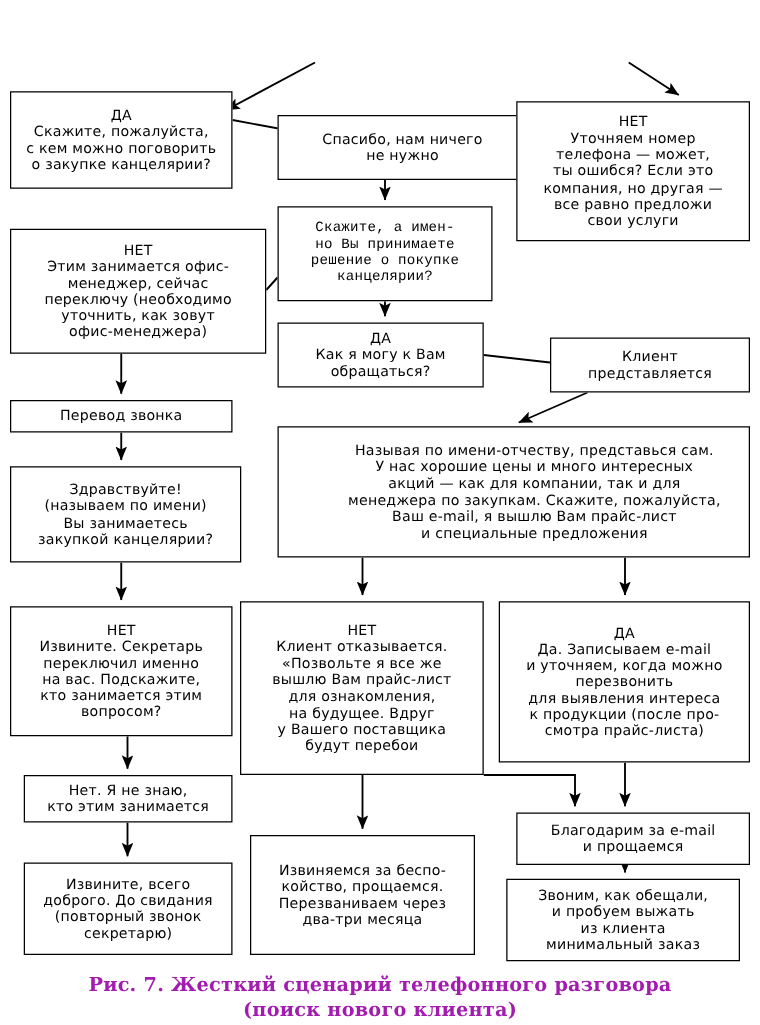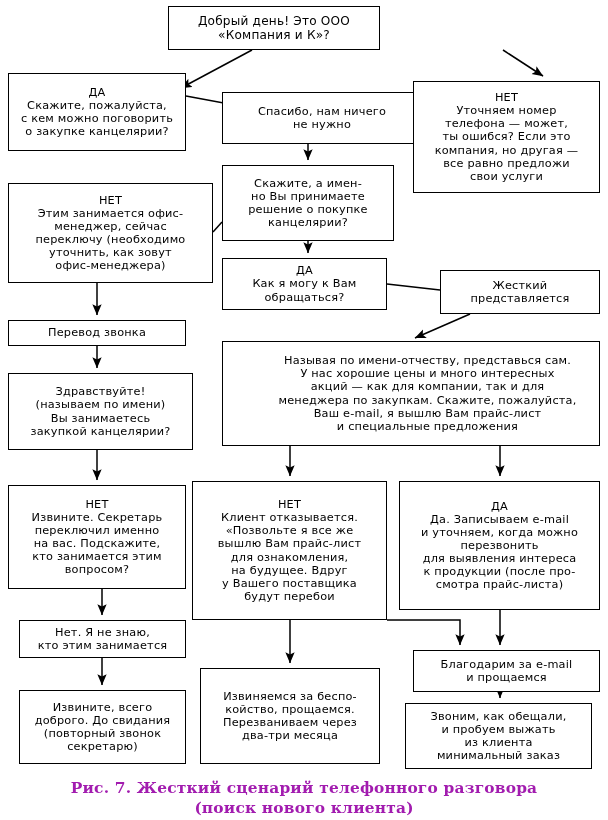--- a/index.html
+++ b/index.html
@@ -87,24 +87,20 @@
         <path d="M 500 446 L 500 476" marker-end="url(#arrowhead)"></path>
         <path d="M 102 589 L 102 615" marker-end="url(#arrowhead)"></path>
         <path d="M 102 658 L 102 685" marker-end="url(#arrowhead)"></path>
         <path d="M 290 620 L 290 663" marker-end="url(#arrowhead)"></path>
         <path d="M 387 620 L 460 620 L 460 645" marker-end="url(#arrowhead)"></path>
         <path d="M 500 610 L 500 645" marker-end="url(#arrowhead)"></path>
         <path d="M 500 692 L 500 698" marker-end="url(#arrowhead)"></path>
       </g>
   </svg>
 
-  <div class="node fs12" id="n-greeting" style="left: 168px; top: 6px; width: 212px; height: 44px;">
-    <span class="node-text">Добрый день! Это ООО
-«Компания и К»?</span>
-  </div>
 
   <div class="node fs11" id="n-yes_purchasing" style="left: 8px; top: 73px; width: 178px; height: 78px;">
     <span class="node-text">ДА
 Скажите, пожалуйста,
 с кем можно поговорить
 о закупке канцелярии?</span>
   </div>
 
   <div class="node fs11" id="n-thanks_nothing" style="left: 222px; top: 92px; width: 200px; height: 52px;">
     <span class="node-text">Спасибо, нам ничего
@@ -123,35 +119,35 @@
 
   <div class="node fs11" id="n-no_office_manager" style="left: 8px; top: 183px; width: 205px; height: 100px;">
     <span class="node-text">НЕТ
 Этим занимается офис-
 менеджер, сейчас
 переключу (необходимо
 уточнить, как зовут
 офис-менеджера)</span>
   </div>
 
-  <div class="node fs11" id="n-are_you_decision_maker" style="left: 222px; top: 165px; width: 172px; height: 76px;">
+  <div class="node fs11" id="n-are_you_decision_maker" style="left: 222px; top: 165px; width: 172px; height: 76px; font-family: Liberation Mono, monospace;">
     <span class="node-text">Скажите, а имен-
 но Вы принимаете
 решение о покупке
 канцелярии?</span>
   </div>
 
   <div class="node fs11" id="n-yes_how_address" style="left: 222px; top: 258px; width: 165px; height: 52px;">
     <span class="node-text">ДА
 Как я могу к Вам
 обращаться?</span>
   </div>
 
   <div class="node fs11" id="n-client_introduces" style="left: 440px; top: 270px; width: 160px; height: 44px;">
-    <span class="node-text">Жесткий
+    <span class="node-text">Клиент
 представляется</span>
   </div>
 
   <div class="node fs11" id="n-hello_by_name" style="left: 8px; top: 373px; width: 185px; height: 77px;">
     <span class="node-text">Здравствуйте!
 (называем по имени)
 Вы занимаетесь
 закупкой канцелярии?</span>
   </div>
 

